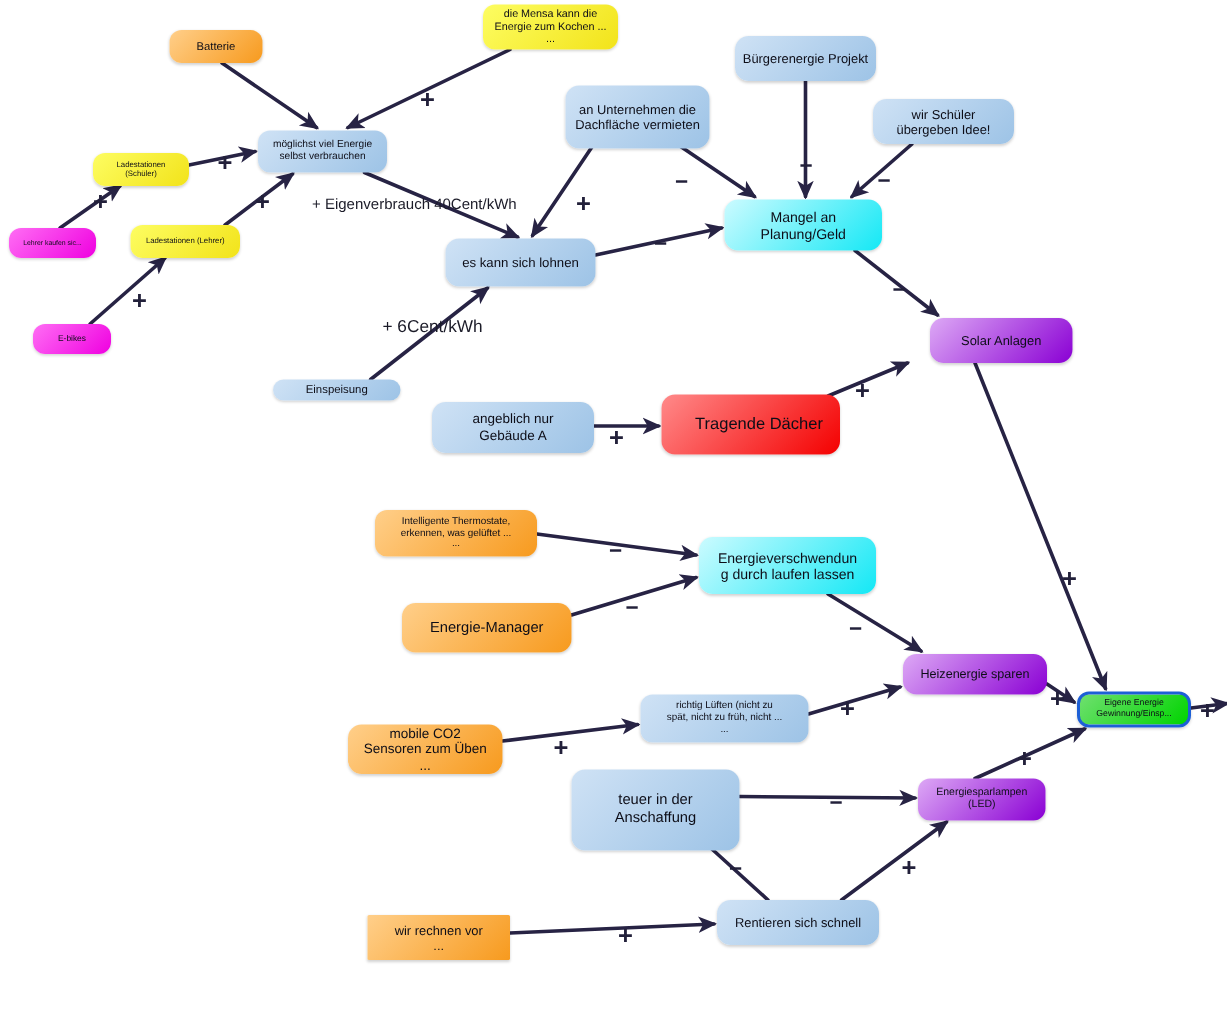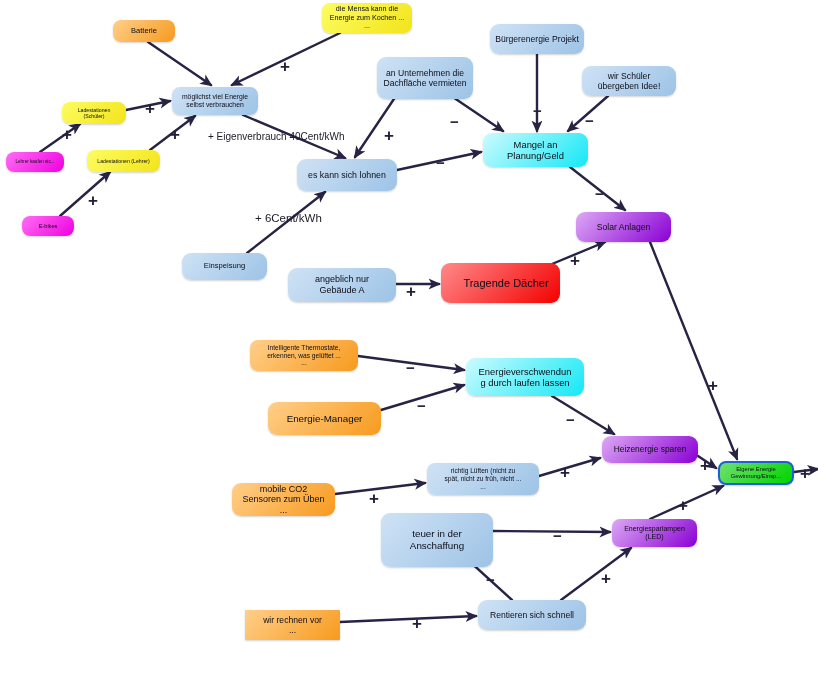--- a/index.html
+++ b/index.html
@@ -142,24 +142,24 @@
       <div class="node" style="left: 22px; top: 216px; width: 52px; height: 20px; font-size: 5.6px; border-radius: 8px; background: linear-gradient(135deg, rgb(255, 110, 244) 0%, rgb(239, 0, 224) 100%);">
         <span class="node-label">E-bikes</span>
       </div>
       <div class="node" style="left: 483px; top: 133px; width: 105px; height: 34px; font-size: 9.4px; border-radius: 9px; background: linear-gradient(135deg, rgb(204, 251, 255) 0%, rgb(20, 232, 245) 100%);">
         <span class="node-label">Mangel an
 Planung/Geld</span>
       </div>
       <div class="node" style="left: 297px; top: 159px; width: 100px; height: 32px; font-size: 8.8px; border-radius: 9px; background: linear-gradient(135deg, rgb(207, 226, 245) 0%, rgb(157, 195, 230) 100%);">
         <span class="node-label">es kann sich lohnen</span>
       </div>
-      <div class="node" style="left: 576px; top: 212px; width: 95px; height: 30px; font-size: 8.6px; border-radius: 9px; background: linear-gradient(135deg, rgb(221, 169, 245) 0%, rgb(138, 0, 212) 100%);">
+      <div class="node" style="left: 620px; top: 212px; width: 95px; height: 30px; font-size: 8.6px; border-radius: 9px; background: linear-gradient(135deg, rgb(221, 169, 245) 0%, rgb(138, 0, 212) 100%);">
         <span class="node-label">Solar Anlagen</span>
       </div>
-      <div class="node" style="left: 182px; top: 253px; width: 85px; height: 27px; font-size: 7.6px; border-radius: 9px; background: linear-gradient(135deg, rgb(207, 226, 245) 0%, rgb(157, 195, 230) 100%);">
+      <div class="node" style="left: 182px; top: 253px; width: 85px; height: 14px; font-size: 7.6px; border-radius: 9px; background: linear-gradient(135deg, rgb(207, 226, 245) 0%, rgb(157, 195, 230) 100%);">
         <span class="node-label">Einspeisung</span>
       </div>
       <div class="node" style="left: 288px; top: 268px; width: 108px; height: 34px; font-size: 9px; border-radius: 9px; background: linear-gradient(135deg, rgb(207, 226, 245) 0%, rgb(157, 195, 230) 100%);">
         <span class="node-label">angeblich nur
 Gebäude A</span>
       </div>
       <div class="node" style="left: 441px; top: 263px; width: 119px; height: 40px; font-size: 11px; border-radius: 9px; background: linear-gradient(135deg, rgb(255, 138, 138) 0%, rgb(244, 0, 0) 100%); padding-left: 16px;">
         <span class="node-label">Tragende Dächer</span>
       </div>
       <div class="node" style="left: 250px; top: 340px; width: 108px; height: 31px; font-size: 6.6px; border-radius: 8px; background: linear-gradient(135deg, rgb(255, 207, 138) 0%, rgb(247, 154, 30) 100%);">

